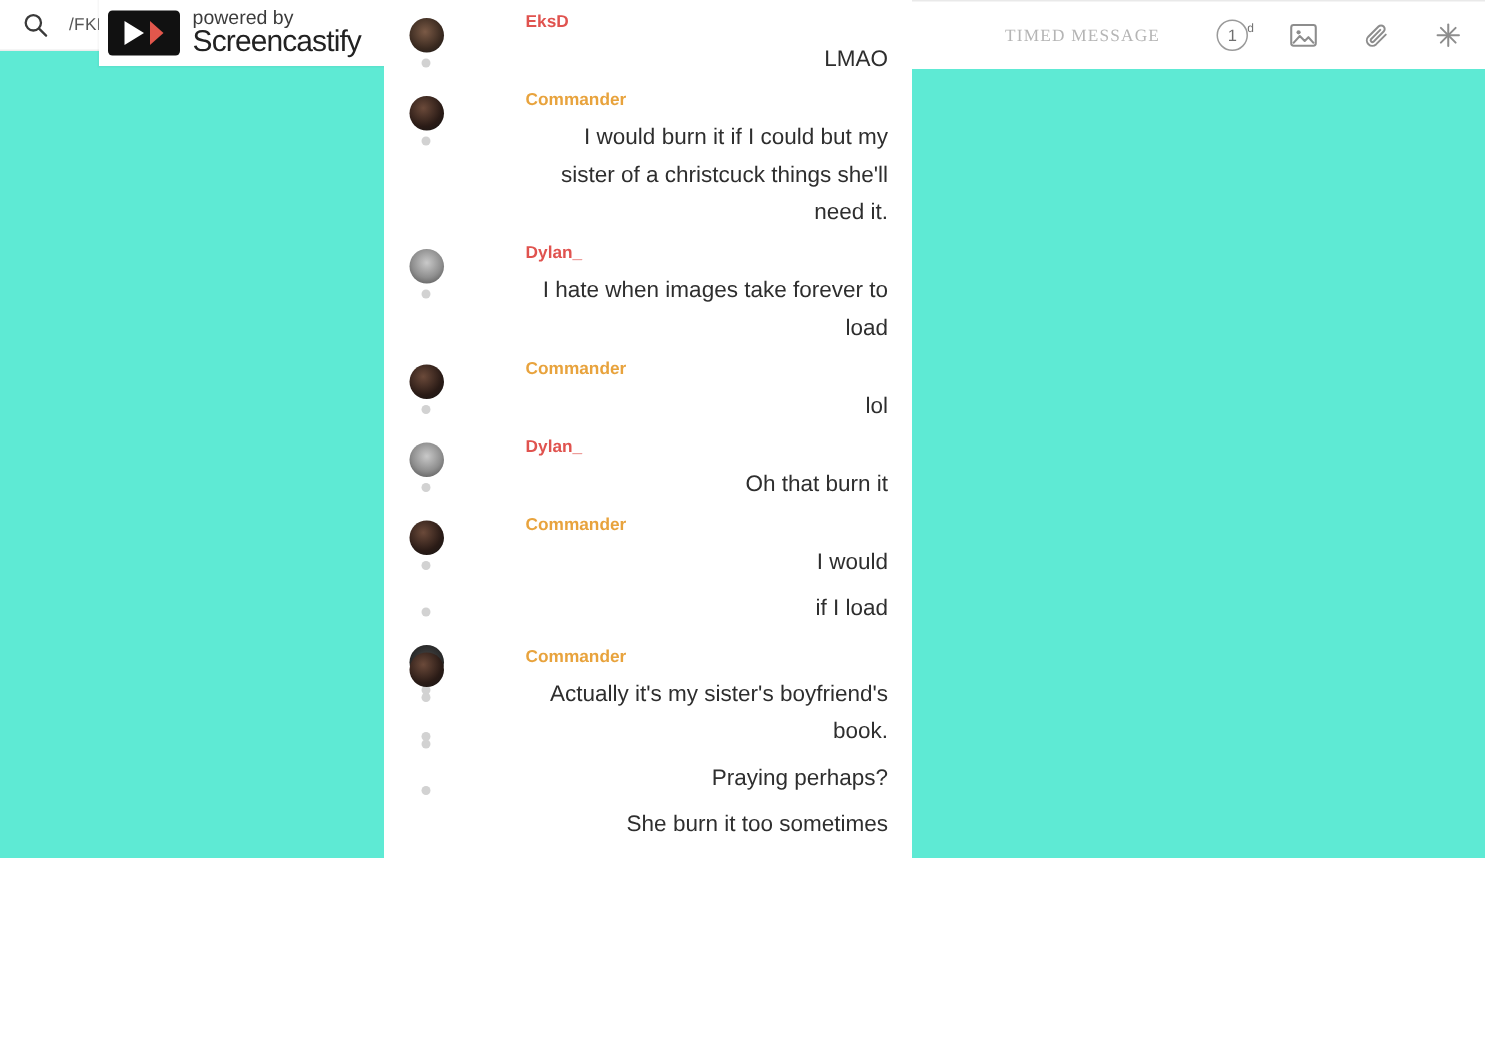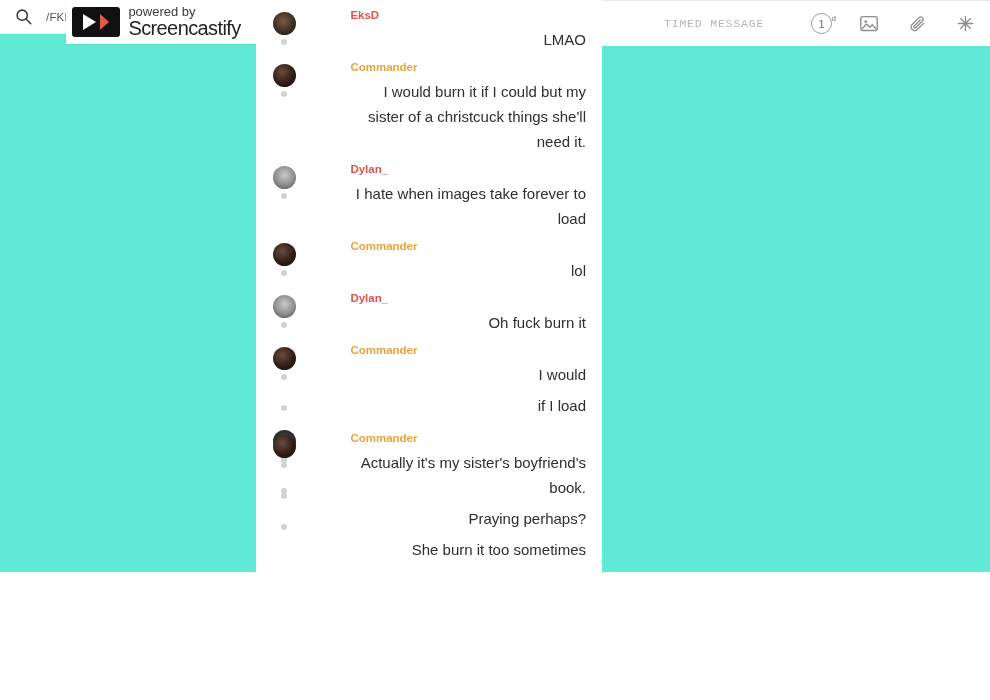--- a/index.html
+++ b/index.html
@@ -164,21 +164,21 @@
     align-items: center;
     border-top: 1px solid #e9e9e9;
     background: #ffffff;
     padding: 0 14px 0 0;
   }
   .composer-input {
     flex: 1 1 auto;
     border: none;
     outline: none;
     background: transparent;
-    font-family: Liberation Mono, monospace;
+    font-family: Liberation Serif, serif;
     font-size: 11.5px;
     letter-spacing: 0.8px;
     color: #3a3a3a;
     padding-left: 62px;
   }
   .composer-input::placeholder { color: #b5b5b5; }
   .composer-actions {
     display: flex;
     align-items: center;
     gap: 26px;
@@ -283,21 +283,21 @@
           <div class="line">lol</div>
         </div>
       </div>
       <div class="msg-group">
         <div class="gutter">
           <div class="avatar a-dylan"></div>
           <div class="dot" style="top: 31px;"></div>
         </div>
         <div class="body">
           <div class="author" style="color: rgb(224, 83, 79);">Dylan_</div>
-          <div class="line">Oh fuck burn it</div>
+          <div class="line">Oh that burn it</div>
         </div>
       </div>
       <div class="msg-group">
         <div class="gutter">
           <div class="avatar a-commander"></div>
           <div class="dot" style="top: 31px;"></div>
           <div class="dot" style="top: 62px;"></div>
         </div>
         <div class="body">
           <div class="author" style="color: rgb(232, 163, 61);">Commander</div>

